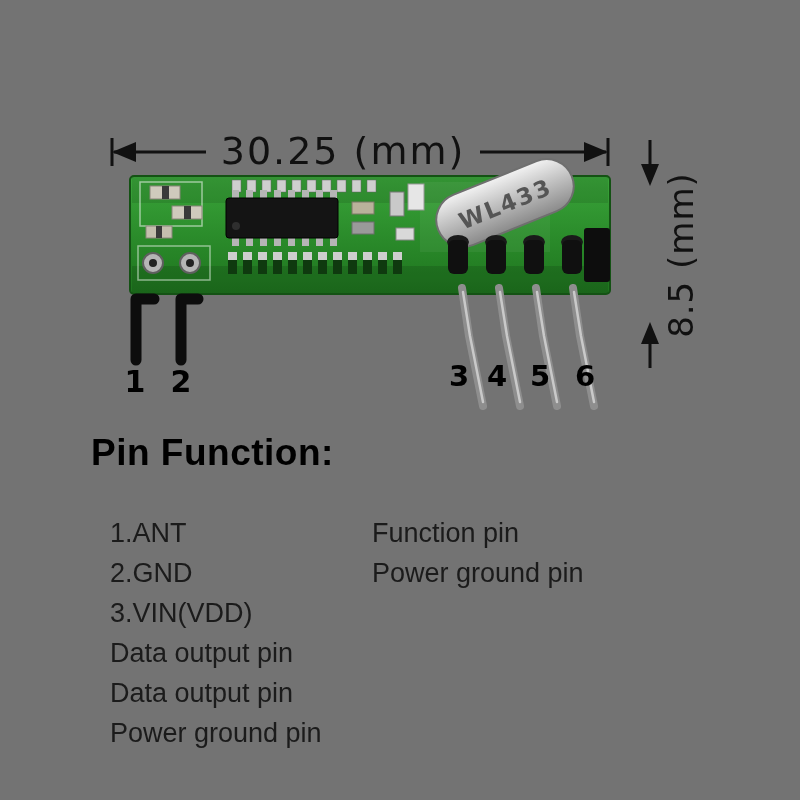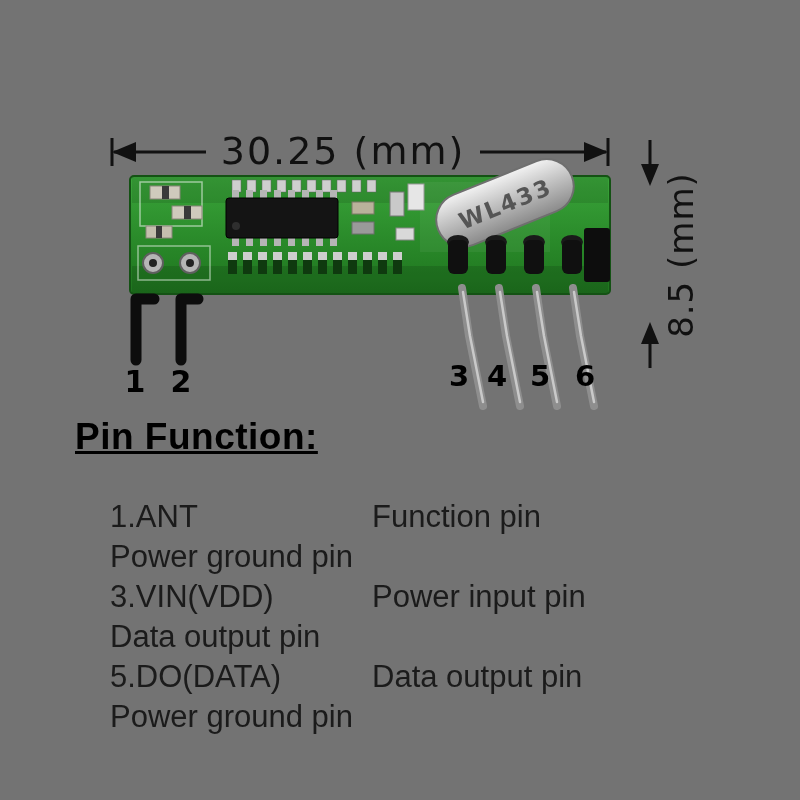--- a/index.html
+++ b/index.html
@@ -5,24 +5,24 @@
   html,body{margin:0;padding:0;background:#ffffff;}
   .canvas{
     position:relative;width:800px;height:800px;background:#737373;
     font-family:"Liberation Sans", sans-serif;overflow:hidden;
   }
   .module-svg{position:absolute;left:0;top:0;}
   .dim-text{font-family:"DejaVu Sans","Liberation Sans",sans-serif;fill:#111;}
   .pin-num{font-family:"DejaVu Sans","Liberation Sans",sans-serif;fill:#000;font-weight:600;}
   .pin-function{position:absolute;left:75px;top:415px;color:#000;}
   .pin-function h2{
-    margin:0;font-size:37px;line-height:44px;font-weight:700;
-    letter-spacing:.5px;color:#000;text-decoration:underline;
+    margin:16px;font-size:37px;line-height:44px;font-weight:700;
+    letter-spacing:.5px;color:#000;
   }
-  .rows{margin:38px 0 0 35px;font-size:31px;color:#1b1b1b;}
+  .rows{margin:38px 0 0 35px;font-size:27px;color:#1b1b1b;}
   .row{display:flex;align-items:center;height:40px;}
   .row .pin{width:262px;}
   .row .desc{}
 </style>
 </head>
 <body>
 
 <div class="canvas">
 
   <svg class="module-svg" width="800" height="420" viewBox="0 0 800 420">
@@ -193,31 +193,30 @@
   </svg>
 
   <div class="pin-function">
     <h2>Pin Function:</h2>
     <div class="rows">
       <div class="row">
         <span class="pin">1.ANT</span>
         <span class="desc">Function pin</span>
       </div>
       <div class="row">
+        <span class="pin">2.GND</span>
         <span class="desc">Power ground pin</span>
       </div>
       <div class="row">
         <span class="pin">3.VIN(VDD)</span>
-        <span class="desc">Power input pin</span>
       </div>
       <div class="row">
         <span class="desc">Data output pin</span>
       </div>
       <div class="row">
-        <span class="pin">5.DO(DATA)</span>
         <span class="desc">Data output pin</span>
       </div>
       <div class="row">
         <span class="desc">Power ground pin</span>
       </div>
     </div>
   </div>
 
 </div>
 

